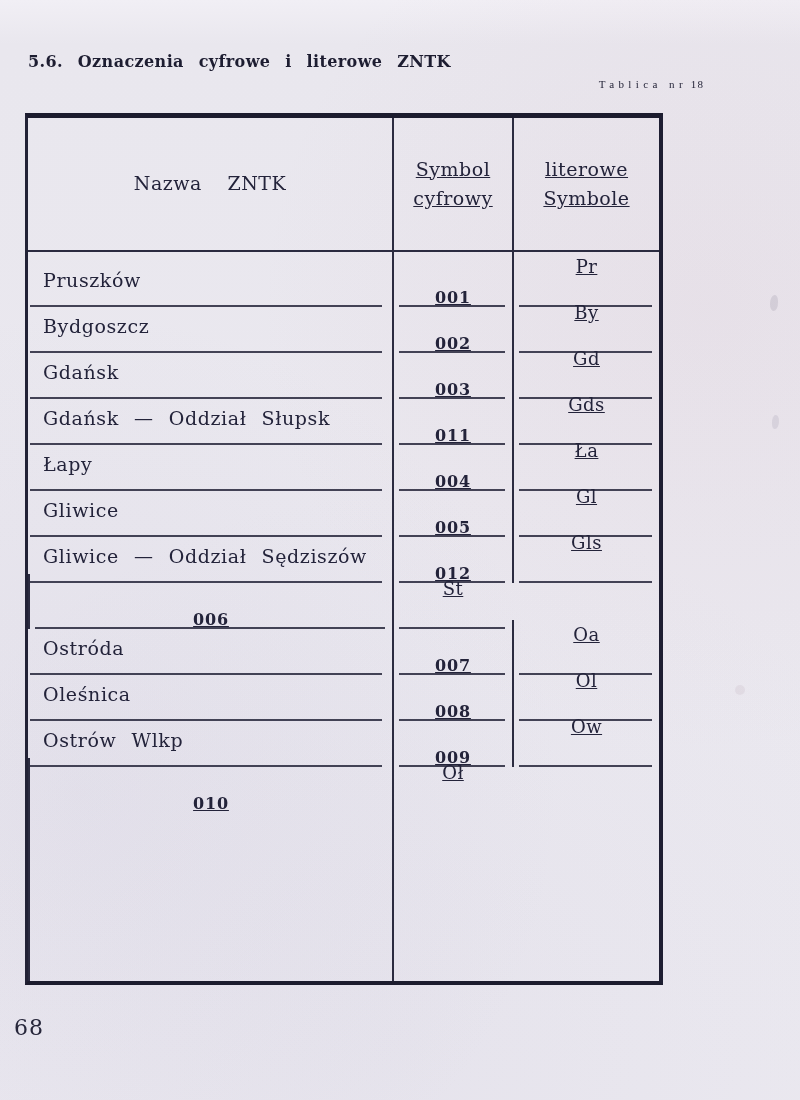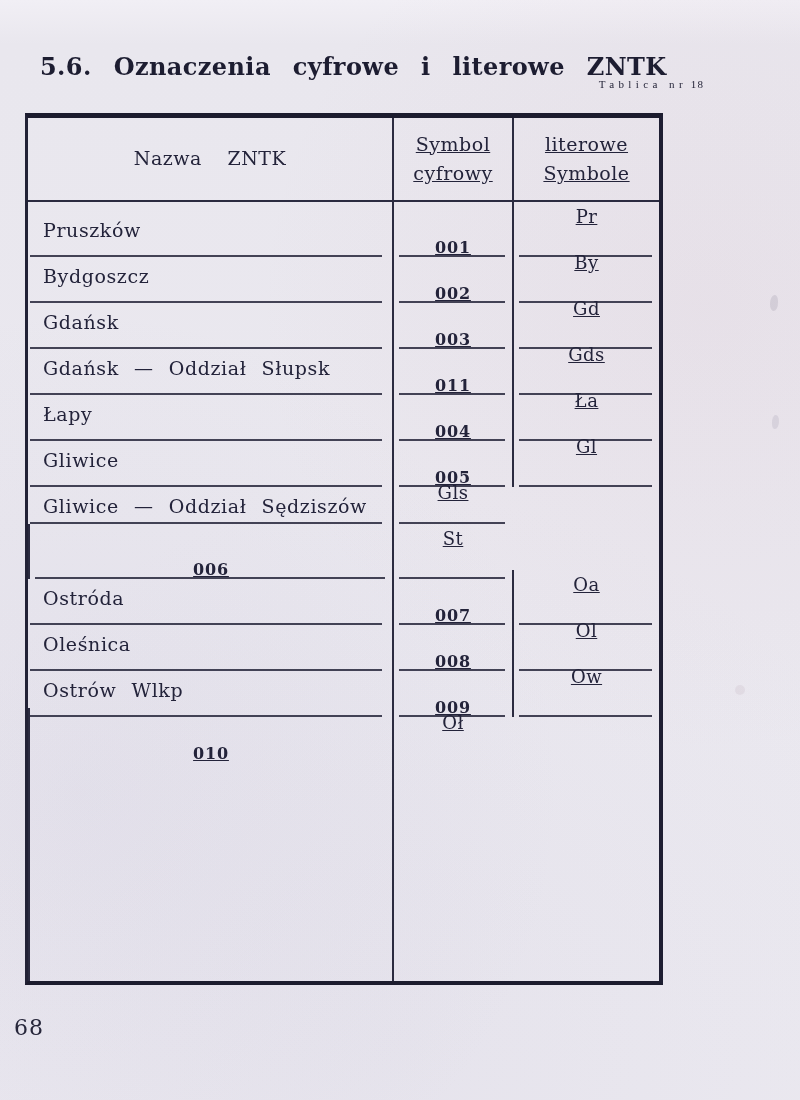--- a/index.html
+++ b/index.html
@@ -16,24 +16,23 @@
     background:
       radial-gradient(circle at 88% 28%, rgba(205,160,175,0.10), transparent 42%),
       radial-gradient(circle at 10% 72%, rgba(175,168,200,0.12), transparent 45%),
       radial-gradient(circle at 50% 95%, rgba(185,180,205,0.10), transparent 50%),
       linear-gradient(180deg,#f1eff5 0%, #e9e7ee 4%, var(--paper) 100%);
     overflow:hidden;
   }
 
   .page-title{
     position:absolute; left:28px; top:52px;
-    font-size:24px; font-weight:bold;
+    font-size:16px; font-weight:bold;
     letter-spacing:0.4px; word-spacing:0.55em;
     color:#1d1d31;
-    margin-left:12px;
   }
 
   .table-caption{
     position:absolute; right:96px; top:78px;
     font-size:11px; color:#242438;
     white-space:nowrap;
     font-family:Liberation Serif, serif;
   }
   .table-caption .spread{letter-spacing:0.40em;}
   .table-caption .num{letter-spacing:0.10em; margin-left:0.1em;}
@@ -45,21 +44,21 @@
     border-top:5px solid #1c1c2e;
     border-bottom:4px solid #1c1c2e;
     border-left:3px solid #222236;
     border-right:4px solid #1e1e32;
     display:flex; flex-direction:column;
   }
 
   .thead{
     display:grid;
     grid-template-columns:364px 120px 147px;
-    height:84px;
+    height:134px;
     border-bottom:2px solid var(--line);
   }
   .thead .cell{
     display:flex; align-items:center; justify-content:center;
     text-align:center;
     font-size:19px; line-height:1.55;
     letter-spacing:0.5px;
   }
   .thead .cell.name-h{word-spacing:1.0em;}
   .col-sep-l{border-left:2px solid var(--line);text-decoration:underline;}
@@ -159,20 +158,21 @@
     </div>
 
     <div class="row">
       <div class="cell name">Gliwice</div>
       <div class="cell code col-sep-l">005</div>
       <div class="cell symbol col-sep-l">Gl</div>
     </div>
 
     <div class="row">
       <div class="cell name">Gliwice — Oddział Sędziszów</div>
+      <div class="cell code col-sep-l">012</div>
       <div class="cell symbol col-sep-l">Gls</div>
     </div>
 
     <div class="row">
       <div class="cell code col-sep-l">006</div>
       <div class="cell symbol col-sep-l">St</div>
     </div>
 
     <div class="row">
       <div class="cell name">Ostróda</div>

